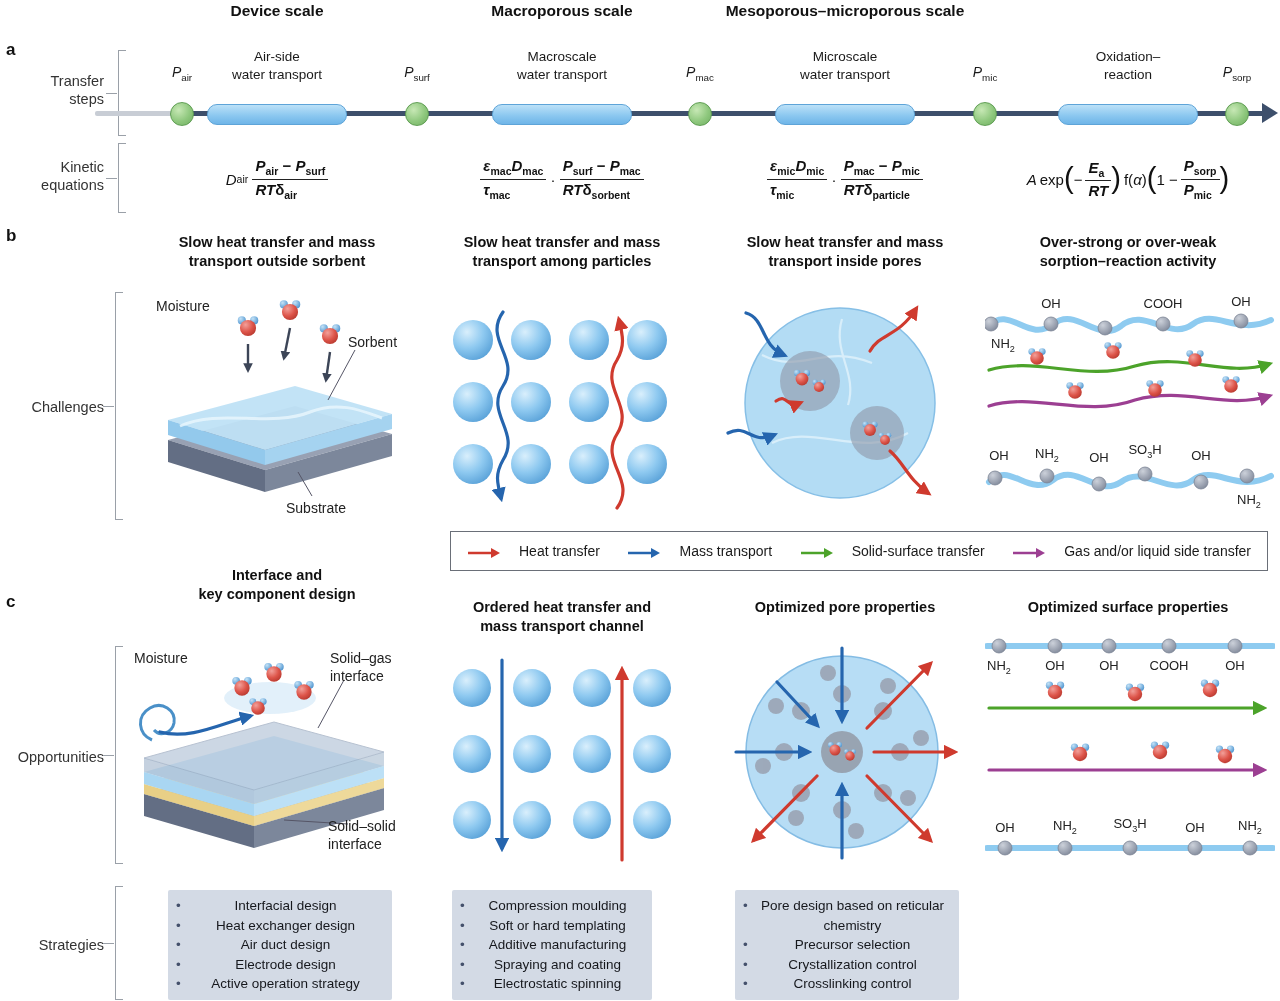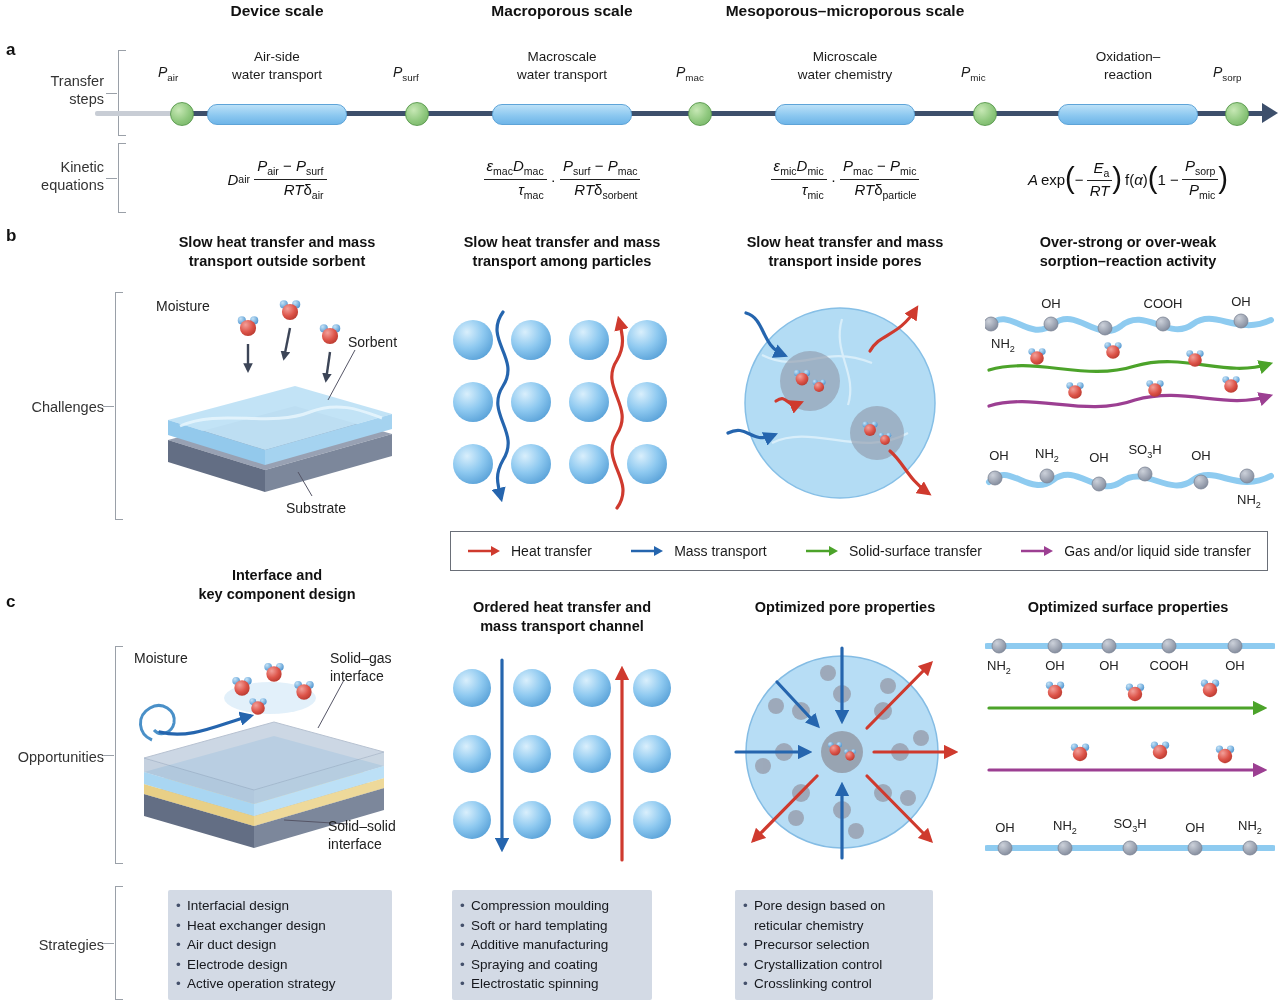--- a/index.html
+++ b/index.html
@@ -11,42 +11,42 @@
   .bracket { position:absolute; width:8px; border:1.3px solid #9aa0a8; border-right:none; }
   .bracket::before { content:""; position:absolute; left:-13px; top:50%; width:11px; border-top:1.3px solid #9aa0a8; }
 
   
   .pipe-gray { position:absolute; left:95px; top:111px; width:86px; height:4.5px; background:#c8cdd5; border-radius:2px; }
   .pipe-navy { position:absolute; left:180px; top:111px; width:1084px; height:4.5px; background:var(--line-navy,#3d4f6b); }
   .pipe-head { position:absolute; left:1262px; top:103px; width:0; height:0; border-top:10px solid transparent; border-bottom:10px solid transparent; border-left:16px solid var(--line-navy,#3d4f6b); }
   .step-label { position:absolute; top:48px; width:150px; text-align:center; font-size:13.5px; white-space:pre-line; line-height:1.3; }
   .step-rect { position:absolute; top:104px; width:140px; height:21px; border-radius:10px;
                background:linear-gradient(180deg,#bce1f8 0%,#8cc8f0 55%,#6fb5e8 100%); border:1px solid #5ea4d8; }
-  .node-label { position:absolute; top:64px; width:48px; text-align:left; font-size:14px; }
+  .node-label { position:absolute; top:64px; width:48px; text-align:center; font-size:14px; }
   .node-dot { position:absolute; top:102px; width:24px; height:24px; border-radius:50%;
               background:radial-gradient(circle at 35% 32%, #c7e8b5, var(--node-green,#8fc87e) 55%, #6fae60);
               border:1px solid #619f55; }
   .equation { position:absolute; top:146px; width:260px; height:66px; display:flex; align-items:center; justify-content:center; font-size:15px; color:#111; }
-  .frac { display:inline-block; vertical-align:middle; text-align:right; line-height:1.15; }
+  .frac { display:inline-block; vertical-align:middle; text-align:left; line-height:1.15;font-weight:bold; }
   .frac .num { display:block; padding:0 3px 1px; border-bottom:1.3px solid #222; }
   .frac .den { display:block; padding:1px 3px 0; }
   .bigp { font-size:195%; font-weight:200; vertical-align:middle; line-height:0; position:relative; top:-1px; }
   sub { font-size:70%; }
 
   .panel-header { position:absolute; width:290px; text-align:center; font-weight:bold; font-size:14.5px; white-space:pre-line; line-height:1.3; color:#111; }
   .panel { position:absolute; }
   .panel-label { position:absolute; font-size:14px; color:#222; white-space:pre-line; line-height:1.25; }
   .chem { position:absolute; font-size:13px; color:#222; white-space:nowrap; transform:translate(-50%,0); }
 
   .legend { position:absolute; left:450px; top:531px; width:818px; height:40px; border:1.2px solid #6a6f78;
             display:flex; align-items:center; justify-content:space-between; padding:0 16px; }
-  .legend-item { display:flex; align-items:center; gap:10px; font-size:14px; }
+  .legend-item { display:flex; align-items:flex-end; gap:18px; font-size:14px; }
 
   .strategy-box { position:absolute; top:890px; min-height:108px; background:var(--strategy-box-bg,#d3dae5); border-radius:2px; padding:6px 8px 6px 6px; }
-  .strategy-box ul { list-style:none; }
+  .strategy-box ul { list-style:none;text-align:center; }
   .strategy-box li { position:relative; padding-left:13px; font-size:13.5px; line-height:1.45; color:#16181d; }
   .strategy-box li::before { content:"\2022"; position:absolute; left:2px; color:#44506b; }
 
   
   svg { display:block; }
   .chain { stroke:var(--chain-blue,#8ecbf0); stroke-width:6; fill:none; stroke-linecap:round; }
   .warrow { fill:none; stroke-width:3.2; stroke-linecap:round; }
   .sblue { stroke:var(--mass-blue,#2565ae); }
   .sred { stroke:var(--heat-red,#cf3a2e); }
   .sgreen { stroke:var(--solid-green,#4ca32a); }
@@ -122,21 +122,21 @@
 
   <div class="pipe-gray"></div>
   <div class="pipe-navy"></div>
   <div class="pipe-head"></div>
 
   <div class="step-label" style="left:202px">Air-side
 water transport</div>
   <div class="step-label" style="left:487px">Macroscale
 water transport</div>
   <div class="step-label" style="left:770px">Microscale
-water chemistry</div>
+water transport</div>
   <div class="step-label" style="left:1053px">Oxidation–
 reaction</div>
 
   <div class="step-rect" style="left:207px"></div>
   <div class="step-rect" style="left:492px"></div>
   <div class="step-rect" style="left:775px"></div>
   <div class="step-rect" style="left:1058px"></div>
 
   <div class="node-label" style="left:158px"><i>P</i><sub>air</sub></div>
   <div class="node-label" style="left:393px"><i>P</i><sub>surf</sub></div>
@@ -465,21 +465,21 @@
   </div>
   <div class="strategy-box" style="left:452px; width:200px">
     <ul>
       <li>Compression moulding</li>
       <li>Soft or hard templating</li>
       <li>Additive manufacturing</li>
       <li>Spraying and coating</li>
       <li>Electrostatic spinning</li>
     </ul>
   </div>
-  <div class="strategy-box" style="left:735px; width:198px">
+  <div class="strategy-box" style="left:735px; width:224px">
     <ul>
       <li>Pore design based on reticular chemistry</li>
       <li>Precursor selection</li>
       <li>Crystallization control</li>
       <li>Crosslinking control</li>
     </ul>
   </div>
 
 </div>
 

